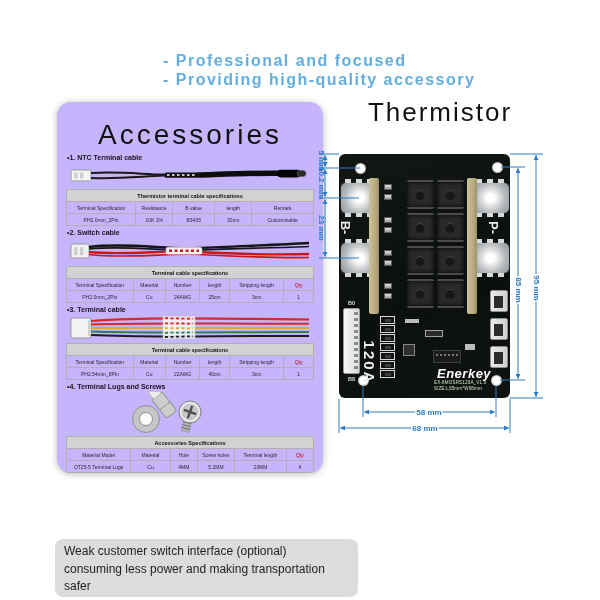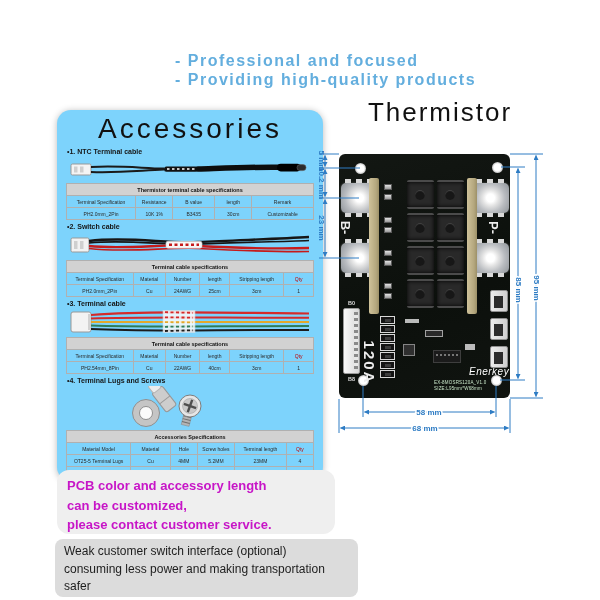--- a/index.html
+++ b/index.html
@@ -2,27 +2,27 @@
 <html><head>
 <meta charset="utf-8">
 <style>
   * { margin:0; padding:0; box-sizing:border-box; }
   html,body { width:600px; height:600px; background:#fff; font-family:"Liberation Sans",sans-serif; }
   .page { position:relative; width:600px; height:600px; overflow:hidden; background:#fff; }
 
   
   .h1 { position:absolute; top:12px; left:0; width:600px; text-align:center;
         font-size:33px; font-weight:800; color:#050505; letter-spacing:.5px; }
-  .subs { position:absolute; top:51px; left:175px; font-size:16px; font-weight:700;
+  .subs { position:absolute; top:51px; left:163px; font-size:16px; font-weight:700;
           letter-spacing:1.5px; color:#63aede; line-height:19px; }
 
   
-  .acc-card { position:absolute; left:57px; top:110px; width:266px; height:371px;
-              background:#7dd3fc; border-radius:14px; box-shadow:0 1px 7px rgba(0,0,0,.28);
-              padding:3px 8px; overflow:hidden; }
+  .acc-card { position:absolute; left:57px; top:102px; width:266px; height:371px;
+              background:#c4b5fd; border-radius:14px; box-shadow:0 1px 7px rgba(0,0,0,.28);
+              padding:17px 8px; overflow:hidden; }
   .acc-title { text-align:center; font-size:28px; font-weight:400; letter-spacing:3px;
                color:#111; line-height:32px; }
   .acc-label { font-size:7px; font-weight:700; color:#151515; margin:3px 0 2px 2px; }
   .fig { display:block; margin:0 auto; }
   table.spec { width:248px; border-collapse:collapse; table-layout:fixed; margin:2px auto 3px; }
   .spec td { border:1px solid #b0b0b0; font-size:5px; line-height:6px; color:#2a2a2a;
              text-align:center; padding:2.5px 1px; white-space:nowrap; overflow:hidden; }
   .spec .ttl { background:#d2d2d2; font-weight:700; font-size:5.5px; color:#111; }
   .spec .qty { color:#c00000; }
 
@@ -72,39 +72,39 @@
            background:#2c2c2c; }
   .ic { position:absolute; left:94px; top:196px; width:28px; height:13px; background:#1b1b1b;
         border:1px solid #3e3e3e; }
   .ic::after { content:""; position:absolute; left:2px; top:3px; width:22px; height:2px;
         background:repeating-linear-gradient(90deg,#777 0 2px,transparent 2px 4px); }
   .silk { position:absolute; background:#d9d9d9; opacity:.85; }
 
   .pcb-vtext { position:absolute; color:#ededed; font-weight:700; white-space:nowrap; }
   .rot90 { transform:rotate(90deg); }
   .b0b8 { position:absolute; color:#dedede; font-size:5.5px; font-weight:700; }
-  .brand { position:absolute; left:98px; top:212px; color:#fff; font-size:10px;
-           font-style:italic; font-weight:400; letter-spacing:.5px;margin-left:32px; }
+  .brand { position:absolute; left:98px; top:212px; color:#fff; font-size:13px;
+           font-style:italic; font-weight:700; letter-spacing:.5px; }
   .model { position:absolute; left:95px; top:226px; font-size:4.5px; line-height:5.5px;
            color:#c9e6c9; letter-spacing:.2px; }
 
   .dimsvg { position:absolute; left:315px; top:140px; width:255px; height:305px; pointer-events:none; }
   .dimsvg line { stroke:#2e7cc4; stroke-width:1; }
   .dimsvg text { font-family:"Liberation Sans",sans-serif; font-size:8px; font-weight:700;
                  fill:#2e7cc4; text-anchor:middle; }
   .dimsvg .halo { paint-order:stroke; stroke:#ffffff; stroke-width:3px; }
 </style>
 </head>
 <body>
 
 <div class="page">
 
   <div class="subs">
     <div>- Professional and focused</div>
-    <div>- Providing high-quality products</div>
+    <div>- Providing high-quality accessory</div>
   </div>
 
   <div class="acc-card">
     <div class="acc-title">Accessories</div>
 
     <div class="acc-label">•1.  NTC Terminal cable</div>
     <svg class="fig" width="244" height="24" viewBox="0 0 244 24">
       <rect x="3" y="7" width="20" height="11" rx="1.5" fill="#f4f4f4" stroke="#999"></rect>
       <rect x="6" y="9.5" width="3.5" height="6" fill="#cfcfcf"></rect>
         <rect x="12" y="9.5" width="3.5" height="6" fill="#cfcfcf"></rect>
@@ -402,24 +402,19 @@
     <line x1="181" y1="246" x2="181" y2="277"></line>
     <line x1="24" y1="259" x2="24" y2="293"></line>
     <line x1="195" y1="259" x2="195" y2="293"></line>
 
     <line x1="49.5" y1="272" x2="179.5" y2="272" marker-start="url(#ar)" marker-end="url(#ar)"></line>
     <line x1="25.5" y1="288" x2="193.5" y2="288" marker-start="url(#ar)" marker-end="url(#ar)"></line>
     <text class="halo" x="114" y="274.8">58 mm</text>
     <text class="halo" x="110" y="290.8">68 mm</text>
   </svg>
 
-  <div class="note-magenta">
-    <div>PCB color and accessory length</div>
-    <div>can be customized,</div>
-    <div>please contact customer service.</div>
-  </div>
 
   <div class="note-gray">
     <div>Weak customer switch interface (optional)</div>
     <div>consuming less power and making transportation safer</div>
   </div>
 
 </div>
 
 </body></html>

